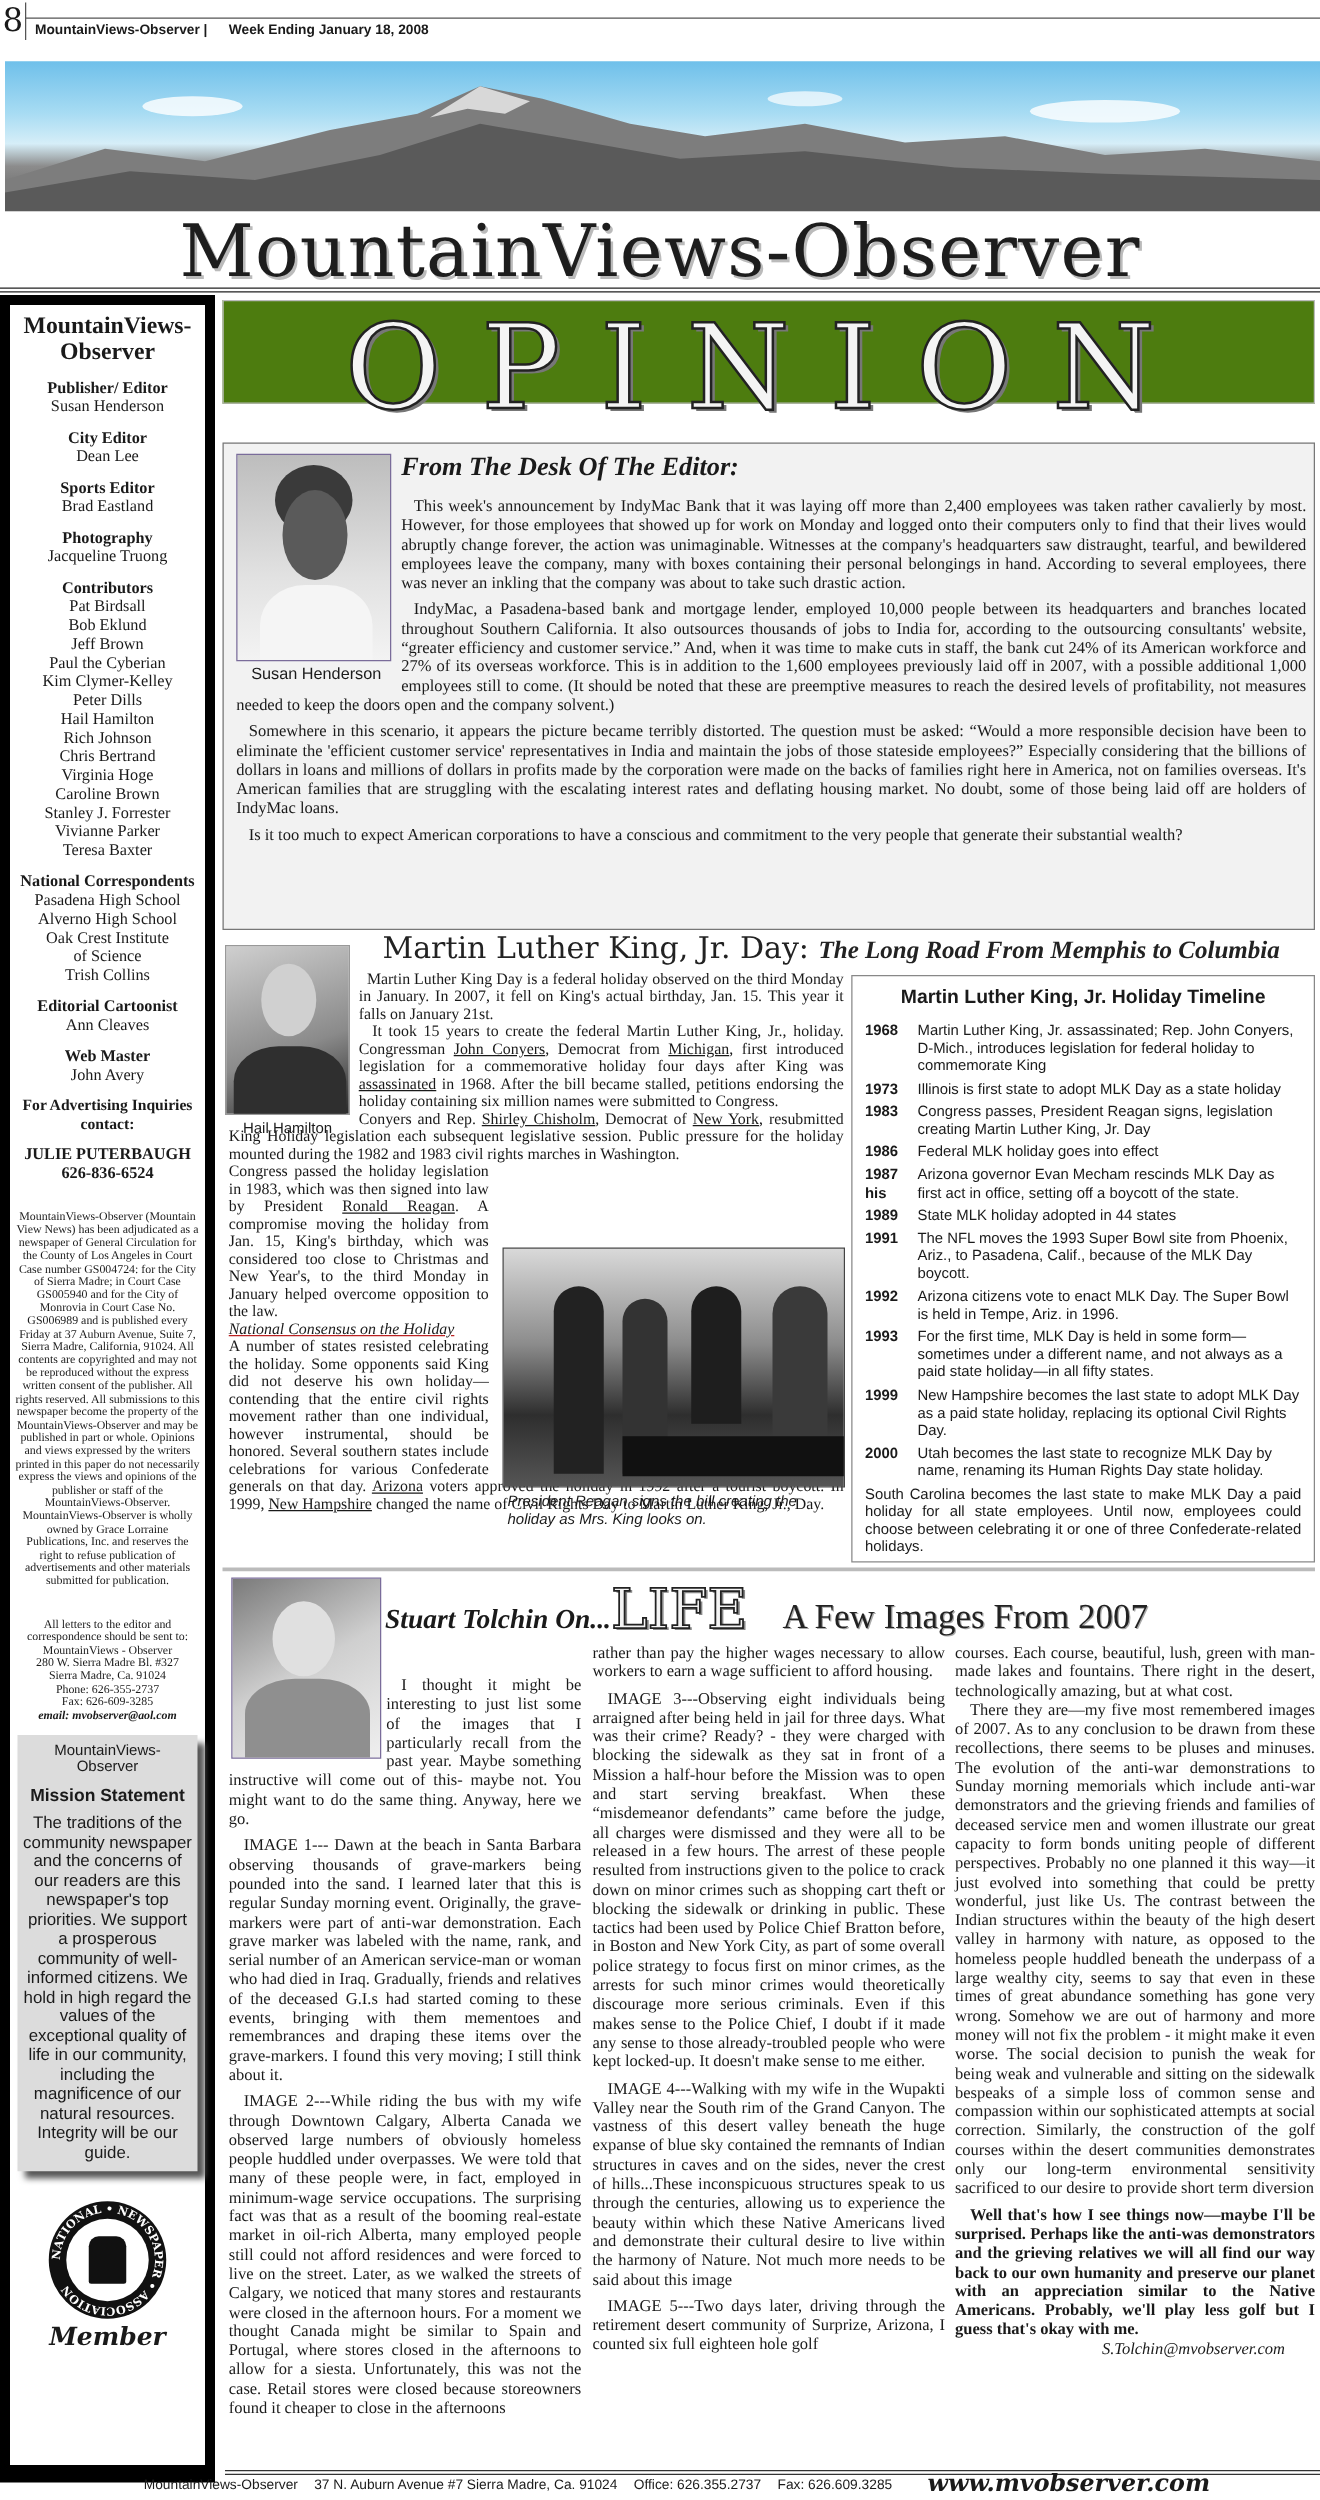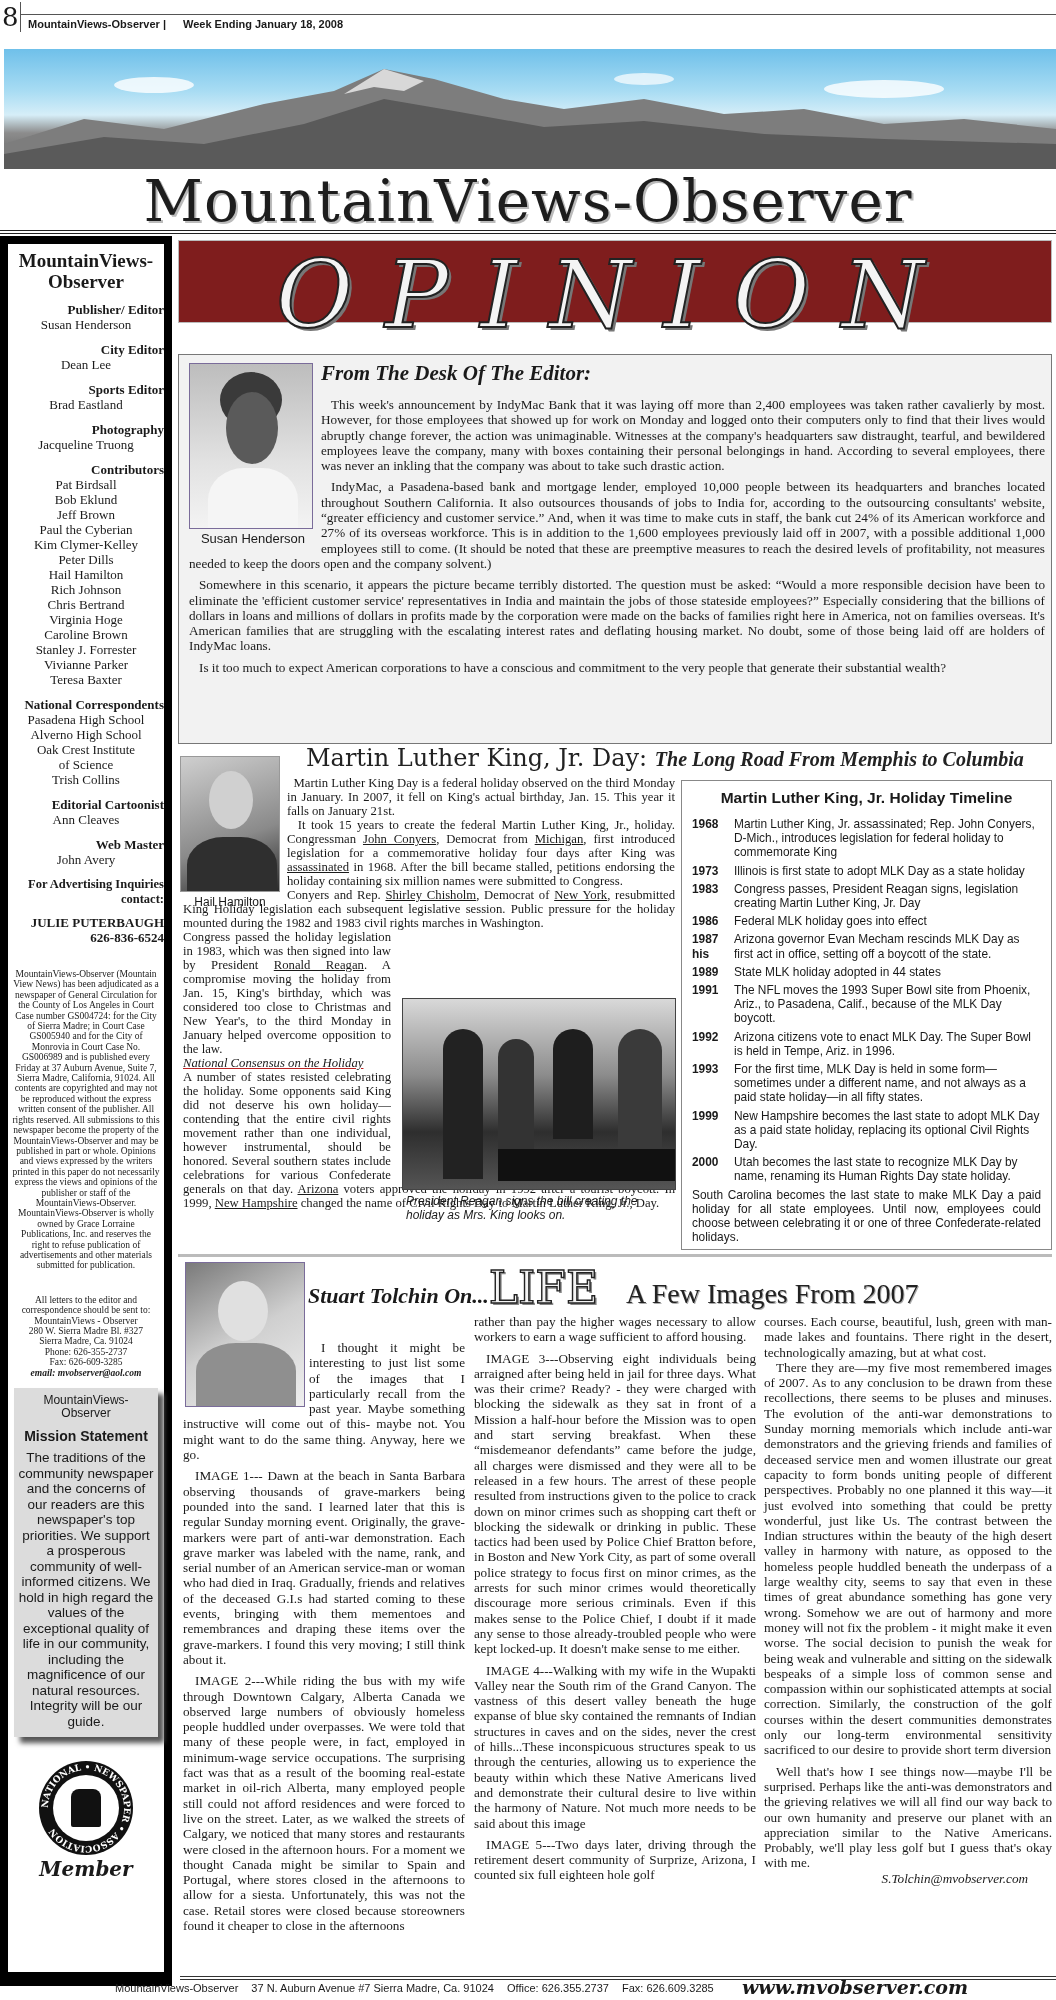--- a/index.html
+++ b/index.html
@@ -10,34 +10,34 @@
   .topvbar { position: absolute; left: 20px; top: 2px; height: 30px; border-left: 1px solid #555; }
   .toptext { position: absolute; left: 28px; top: 18px; font-family: "Liberation Sans", sans-serif; font-weight: bold; font-size: 11px; }
   .toptext span { margin-right: 14px; }
   .banner { position: absolute; left: 4px; top: 49px; width: 1052px; height: 120px; background: linear-gradient(#6fc0ea 0%, #a8dcf3 35%, #d6eef8 55%, #8c8c8c 70%, #5c5c5c 100%); overflow: hidden; }
   .banner svg { position: absolute; left: 0; top: 0; }
   .masthead { position: absolute; left: 0; top: 168px; width: 1056px; height: 66px; border-bottom: 4px double #222; }
   .masthead-title { position: absolute; left: 0; top: 0; width: 1056px; text-align: center; font-family: "DejaVu Serif", serif; font-size: 58px; letter-spacing: 1px; color: #1d1d1d; line-height: 66px; text-shadow: 2px 2px 0 #bbb; }
   .sidebar { position: absolute; left: 0; top: 236px; width: 172px; height: 1750px; background: #000; padding: 8px 8px; }
   .sidebar-inner { background: #fff; width: 156px; height: 1728px; text-align: center; padding-top: 6px; }
   .sb-title { font-size: 19px; font-weight: bold; line-height: 21px; }
-  .sb-head { font-size: 13px; font-weight: bold; margin-top: 10px; line-height: 15px; text-align: right; }
+  .sb-head { font-size: 13px; font-weight: bold; margin-top: 10px; line-height: 15px; }
   .sb-name { font-size: 13px; line-height: 15px; }
   .sb-legal { font-size: 9.5px; line-height: 10.4px; padding: 0 4px; margin-top: 24px; }
   .sb-email { font-style: italic; font-weight: bold; }
   .mission { margin: 10px 6px 0 6px; background: #dcdcdc; padding: 6px 4px 8px 4px; font-family: "Liberation Sans", sans-serif; box-shadow: 6px 6px 5px #555; }
   .mission-org { font-size: 12px; line-height: 13px; }
   .mission-title { font-size: 14px; font-weight: bold; margin-top: 8px; }
   .mission-text { font-size: 13.5px; line-height: 15.5px; margin-top: 6px; }
   .nna { margin: 24px auto 0 auto; width: 94px; height: 94px; border-radius: 50%; background: #111; position: relative; }
   .nna-inner { position: absolute; left: 14px; top: 14px; width: 66px; height: 66px; border-radius: 50%; background: #fff; }
   .nna-fig { position: absolute; left: 18px; top: 14px; width: 30px; height: 38px; background: #111; border-radius: 8px 8px 2px 2px; }
   .nna-ring { position: absolute; left: 0; top: 0; width: 94px; height: 94px; }
   .member { font-size: 20px; font-style: italic; font-weight: bold; font-family: "DejaVu Serif", serif; margin-top: 2px; }
-  .opinion-box { position: absolute; left: 178px; top: 240px; width: 874px; height: 83px; background: #7f1d1d; border: 1px solid #bbb; font-style: italic; }
+  .opinion-box { position: absolute; left: 178px; top: 240px; width: 874px; height: 83px; background: #4d7c0f; border: 1px solid #bbb; }
   .opinion-word { position: absolute; left: 0; top: 4px; width: 874px; text-align: center; font-family: "DejaVu Serif", serif; font-size: 94px; letter-spacing: 32px; color: #f4f4f4; -webkit-text-stroke: 2px #222; text-shadow: 3px 3px 0 #777; line-height: 100px; }
   .editor { position: absolute; left: 178px; top: 354px; width: 874px; height: 390px; background: #f2f2f2; border: 1px solid #777; }
   .editor-photo { position: absolute; left: 10px; top: 8px; width: 124px; height: 166px; border: 1px solid #7a6c9a; background: linear-gradient(#bdbdbd, #e2e2e2 60%, #f3f3f3); overflow: hidden; }
   .photo-head { position: absolute; border-radius: 50%; background: #3a3a3a; }
   .editor-caption { position: absolute; left: 12px; top: 176px; width: 124px; text-align: center; font-family: "Liberation Sans", sans-serif; font-size: 13px; }
   .editor-title { position: absolute; left: 142px; top: 6px; font-size: 21px; font-weight: bold; font-style: italic; }
   .editor-text { position: absolute; left: 10px; top: 42px; width: 856px; font-size: 13.2px; line-height: 15.3px; text-align: justify; }
   .editor-text p { text-indent: 10px; margin-bottom: 6px; }
   .float-spacer { float: left; width: 132px; height: 144px; }
   .mlk-head { position: absolute; left: 306px; top: 744px; font-size: 24px; font-family: "DejaVu Serif", serif; color: #222; white-space: nowrap; }
@@ -298,21 +298,21 @@
 </div>
 <div class="life-col col2">
   <p class="noi">rather than pay the higher wages necessary to allow workers to earn a wage sufficient to afford housing.</p>
   <p>IMAGE 3---Observing eight individuals being arraigned after being held in jail for three days. What was their crime? Ready? - they were charged with blocking the sidewalk as they sat in front of a Mission a half-hour before the Mission was to open and start serving breakfast. When these “misdemeanor defendants” came before the judge, all charges were dismissed and they were all to be released in a few hours. The arrest of these people resulted from instructions given to the police to crack down on minor crimes such as shopping cart theft or blocking the sidewalk or drinking in public. These tactics had been used by Police Chief Bratton before, in Boston and New York City, as part of some overall police strategy to focus first on minor crimes, as the arrests for such minor crimes would theoretically discourage more serious criminals.  Even if this makes sense to the Police Chief, I doubt if it made any sense to those already-troubled people who were kept locked-up.  It doesn't make sense to me either.</p>
   <p>IMAGE 4---Walking with my wife in the Wupakti Valley near the South rim of the Grand Canyon.  The vastness of this desert valley beneath the huge expanse of blue sky contained the remnants of Indian structures in caves and on the sides, never the crest of hills...These inconspicuous structures speak to us through the centuries, allowing us to experience the beauty within which these Native Americans lived and demonstrate their cultural desire to live within the harmony of Nature.  Not much more needs to be said about this image</p>
   <p>IMAGE 5---Two days later, driving through the retirement desert community of Surprize, Arizona, I counted six full eighteen hole golf</p>
 </div>
 <div class="life-col col3">
   <p class="noi" style="margin-bottom:0;">courses.  Each course, beautiful, lush, green with man-made lakes and fountains.  There right in the desert, technologically amazing, but at what cost.</p>
   <p>There they are—my five most remembered images of 2007.  As to any conclusion to be drawn from these recollections, there seems to be pluses and minuses.  The evolution of the anti-war demonstrations to Sunday morning memorials which include anti-war demonstrators and the grieving friends and families of deceased service men and women illustrate our great capacity to form bonds uniting people of different perspectives. Probably no one planned it this way—it just evolved into something that could be pretty wonderful, just like Us.  The contrast between the Indian structures within the beauty of the high desert valley in harmony with nature, as opposed to the homeless people huddled beneath the underpass of a large wealthy city, seems to say that even in these times of great abundance something has gone very wrong. Somehow we are out of harmony and more money will not fix the problem - it might make it even worse.  The social decision to punish the weak for being weak and vulnerable and sitting on the sidewalk bespeaks of a simple loss of common sense and compassion within our sophisticated attempts at social correction. Similarly, the construction of the golf courses within the desert communities demonstrates only our long-term environmental sensitivity sacrificed to our desire to provide short term diversion</p>
-  <p style="margin-bottom:0;">Well that's how I see things now—maybe I'll be surprised.  Perhaps like the anti-was demonstrators and the grieving relatives we will all find our way back to our own humanity and preserve our planet with an appreciation similar to the Native Americans.  Probably, we'll play less golf but I guess that's okay with me.</p>
+  <p style="margin-bottom:0;font-weight:bold;">Well that's how I see things now—maybe I'll be surprised.  Perhaps like the anti-was demonstrators and the grieving relatives we will all find our way back to our own humanity and preserve our planet with an appreciation similar to the Native Americans.  Probably, we'll play less golf but I guess that's okay with me.</p>
   <div style="text-align:right;padding-right:24px;" class="sig">S.Tolchin@mvobserver.com</div>
 </div>
 
 <div class="footer"></div>
 <div class="footer-text">
   <span>MountainViews-Observer</span>
   <span>37 N. Auburn Avenue  #7  Sierra Madre, Ca.  91024</span>
   <span>Office: 626.355.2737</span>
   <span>Fax: 626.609.3285</span>
 </div>

